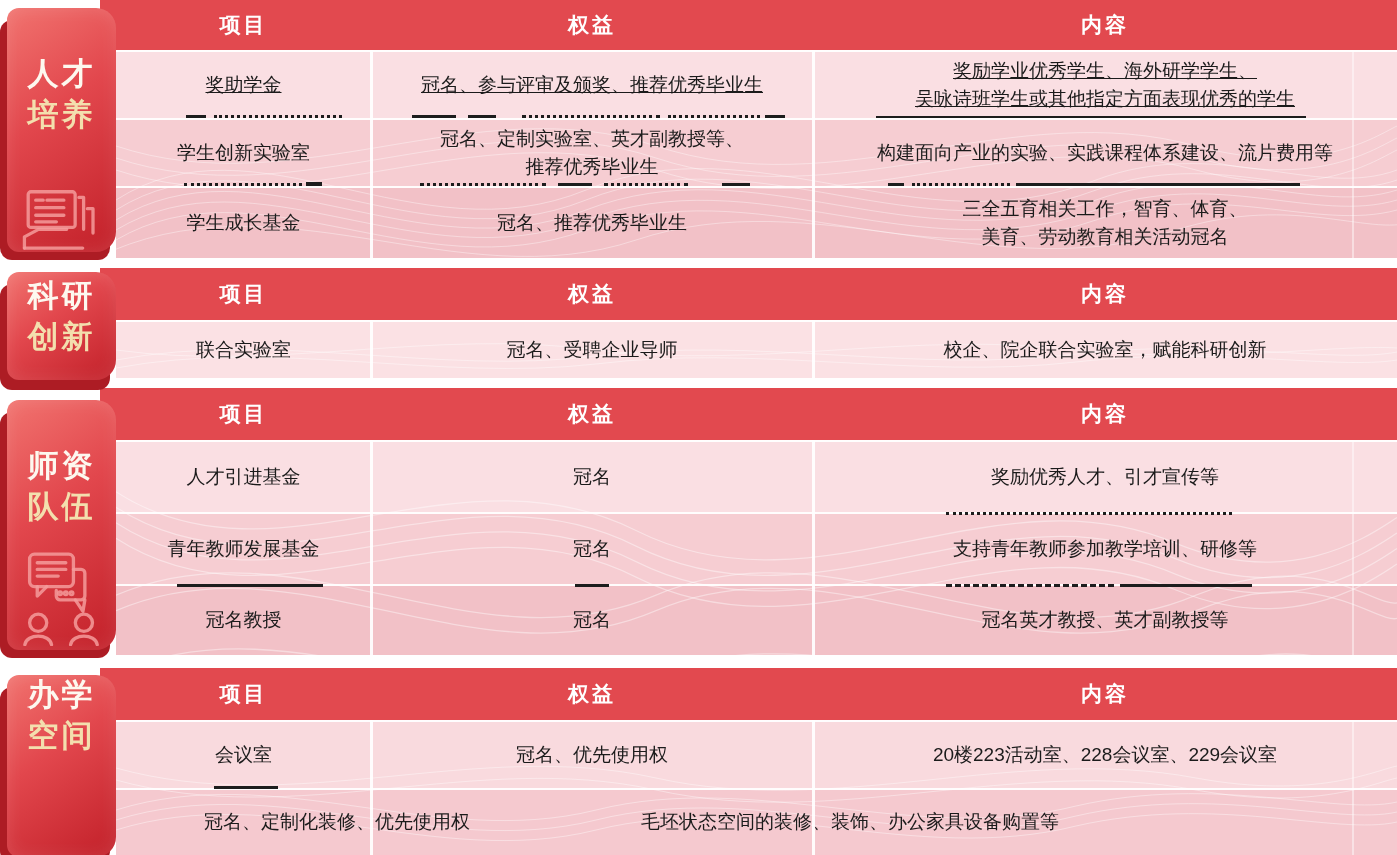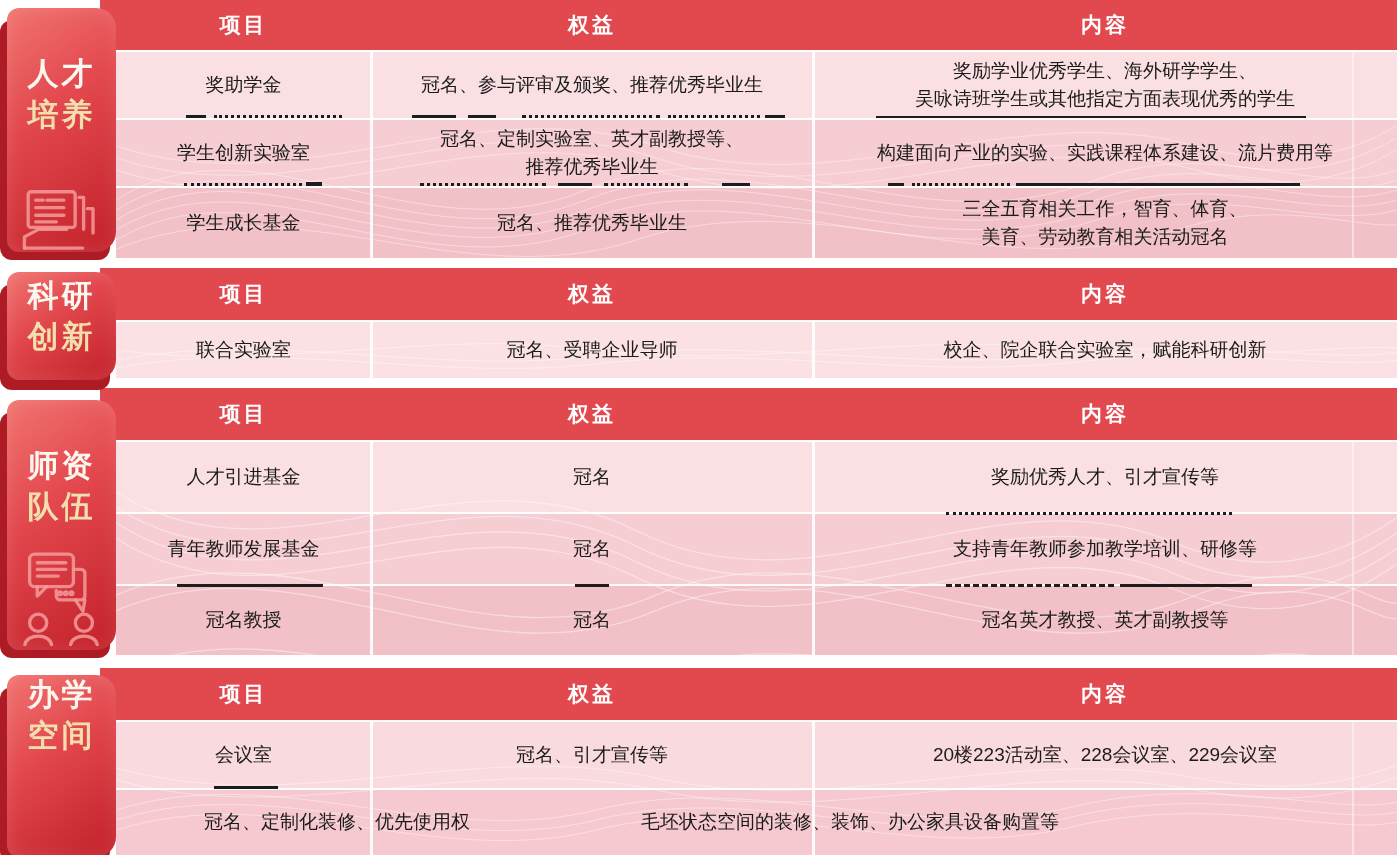--- a/index.html
+++ b/index.html
@@ -78,21 +78,21 @@
             <path d="M0,170 C140,84 300,226 470,160 C640,94 800,216 980,150 C1100,107 1200,166 1281,140"></path>
             <path d="M0,180 C140,96 300,234 470,170 C640,106 800,224 980,160 C1100,118 1200,174 1281,150"></path>
             <path d="M0,190 C140,108 300,242 470,180 C640,118 800,232 980,170 C1100,129 1200,182 1281,160"></path>
             <path d="M-20,208 C160,120 340,250 520,190 C700,130 880,240 1060,180 C1180,142 1260,190 1300,170"></path>
             <path d="M0,120 C180,180 360,60 540,120 C720,180 900,70 1080,120 C1200,152 1260,110 1281,100"></path>
             <path d="M0,108 C180,168 360,48 540,108 C720,168 900,58 1080,108 C1200,140 1260,98 1281,88"></path>
             <path d="M0,96 C180,156 360,36 540,96 C720,156 900,46 1080,96 C1200,128 1260,86 1281,76"></path>
           </g>
         </svg>
         <div class="rowlayer">
-          <div class="row" style="height:68px;">
+          <div class="row" style="height:68px;text-decoration:underline;">
             <div class="cell c1">奖助学金</div>
             <div class="cell c2">冠名、参与评审及颁奖、推荐优秀毕业生</div>
             <div class="cell c3">奖励学业优秀学生、海外研学学生、
 吴咏诗班学生或其他指定方面表现优秀的学生</div>
           </div>
           <div class="row" style="height:68px;">
             <div class="cell c1">学生创新实验室</div>
             <div class="cell c2">冠名、定制实验室、英才副教授等、
 推荐优秀毕业生</div>
             <div class="cell c3">构建面向产业的实验、实践课程体系建设、流片费用等</div>
@@ -281,21 +281,21 @@
             <path d="M0,90 C160,40 320,130 480,90 C640,50 800,126 960,86 C1100,54 1220,96 1281,82"></path>
             <path d="M0,100 C160,50 320,140 480,100 C640,60 800,136 960,96 C1100,64 1220,106 1281,92"></path>
             <path d="M0,110 C160,60 320,150 480,110 C640,70 800,146 960,106 C1100,74 1220,116 1281,102"></path>
             <path d="M0,60 C180,110 360,30 540,70 C720,110 900,36 1080,70 C1200,92 1260,62 1281,58"></path>
             <path d="M0,48 C180,98 360,18 540,58 C720,98 900,24 1080,58 C1200,80 1260,50 1281,46"></path>
           </g>
         </svg>
         <div class="rowlayer">
           <div class="row" style="height:68px;">
             <div class="cell c1">会议室</div>
-            <div class="cell c2">冠名、引才宣传等</div>
+            <div class="cell c2">冠名、优先使用权</div>
             <div class="cell c3">20楼223活动室、228会议室、229会议室</div>
           </div>
           <div class="row" style="height:67px;">
             <div class="cell c2">冠名、定制化装修、优先使用权</div>
             <div class="cell c3">毛坯状态空间的装修、装饰、办公家具设备购置等</div>
           </div>
         </div>
         <div class="vline" style="left:254px;"></div>
         <div class="vline" style="left:696px;"></div>
         <div class="vline faint" style="left:1236px;"></div>

